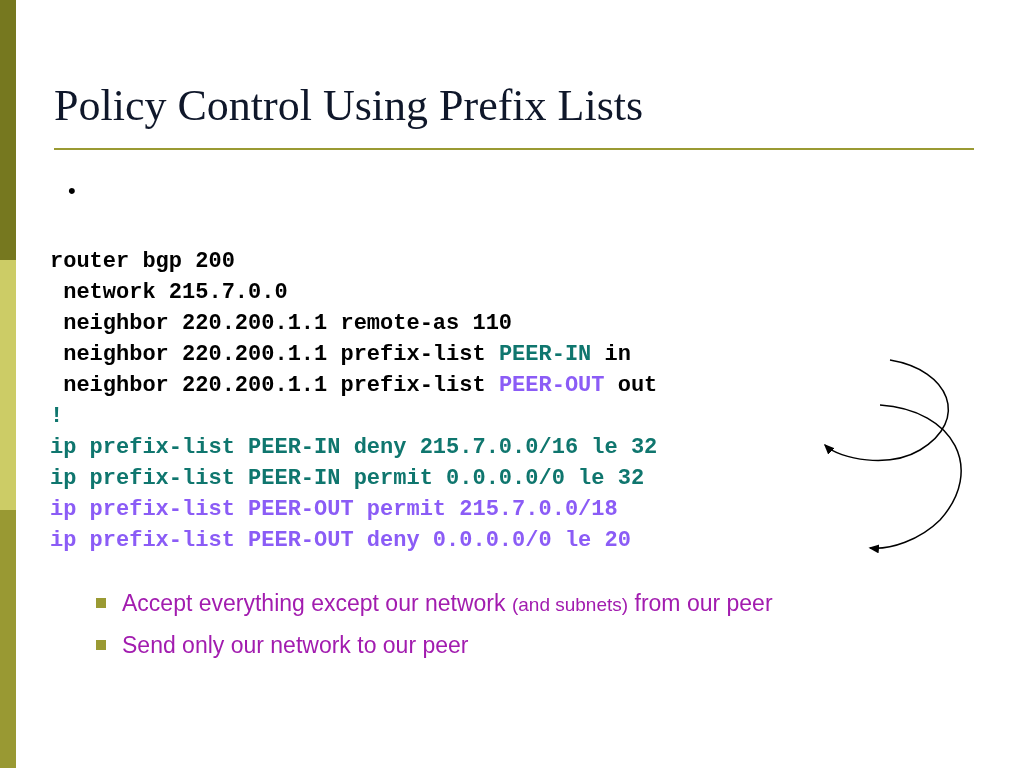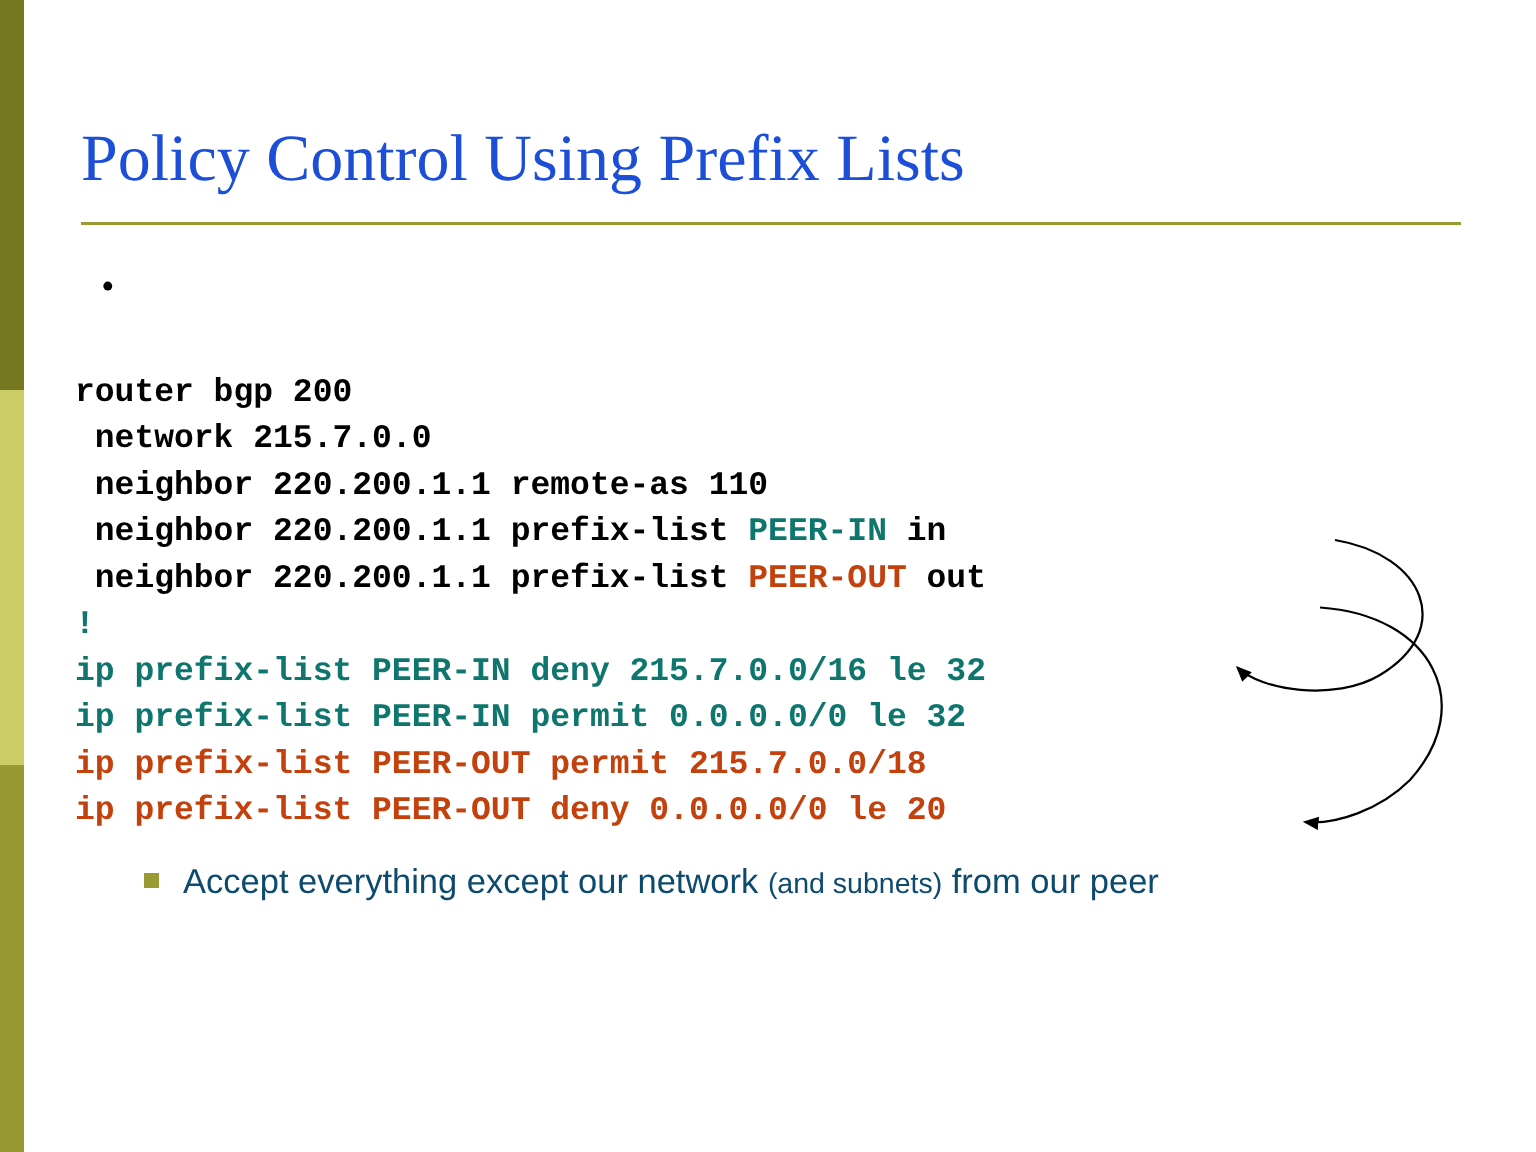--- a/index.html
+++ b/index.html
@@ -27,21 +27,21 @@
     left: 0; top: 510px;
     width: 16px; height: 258px;
     background: #999933;
   }
   .title {
     position: absolute;
     left: 54px; top: 80px;
     font-family: Georgia, 'Times New Roman', serif;
     font-weight: 400;
     font-size: 44px;
-    color: #1d4ed8;
+    color: #0f172a;
     text-align: center;
   }
   .title-rule {
     position: absolute;
     left: 54px; top: 148px;
     width: 920px;
     height: 0;
     border-top: 2px solid #9a9a33;
   }
   .bullet-top {
@@ -62,26 +62,26 @@
     position: absolute;
     left: 50px; top: 246px;
     font-family: 'Courier New', Courier, monospace;
     font-size: 22px;
     font-weight: bold;
     line-height: 31px;
     color: #000;
     white-space: pre;
   }
   .red { color: #0f766e; }
-  .blue { color: #c2410c; }
+  .blue { color: #8b5cf6; }
   .notes {
     position: absolute;
-    left: 96px; top: 572px;
+    left: 96px; top: 588px;
     width: 820px;
-    color: #0c4a6e;
+    color: #a21caf;
   }
   .note-item {
     display: flex;
     align-items: flex-start;
     gap: 16px;
     margin-bottom: 10px;
     font-size: 23px;
     line-height: 30px;
   }
   .sq {
@@ -121,20 +121,24 @@
 <span class="red">ip prefix-list PEER-IN deny 215.7.0.0/16 le 32</span>
 <span class="red">ip prefix-list PEER-IN permit 0.0.0.0/0 le 32</span>
 <span class="blue">ip prefix-list PEER-OUT permit 215.7.0.0/18</span>
 <span class="blue">ip prefix-list PEER-OUT deny 0.0.0.0/0 le 20</span></div>
 
   <div class="notes">
     <div class="note-item">
       <div class="sq"></div>
       <div><span>Accept everything except our network </span><span class="paren">(and subnets)</span><span> from our peer</span></div>
     </div>
+    <div class="note-item">
+      <div class="sq"></div>
+      <div>Send only our network to our peer</div>
+    </div>
   </div>
 
   <svg class="arrows" viewBox="0 0 220 220">
     <defs>
       <marker id="ah" markerWidth="10" markerHeight="10" refX="6" refY="3" orient="auto">
         <path d="M0,0 L7,3 L0,6 Z" fill="#000"></path>
       </marker>
     </defs>
     <path d="M 120 10 C 180 20, 200 70, 150 100 C 120 118, 70 110, 55 95" fill="none" stroke="#000" stroke-width="1.5" marker-end="url(#ah)"></path>
     <path d="M 110 55 C 185 60, 215 120, 170 170 C 150 190, 120 200, 100 198" fill="none" stroke="#000" stroke-width="1.5" marker-end="url(#ah)"></path>

